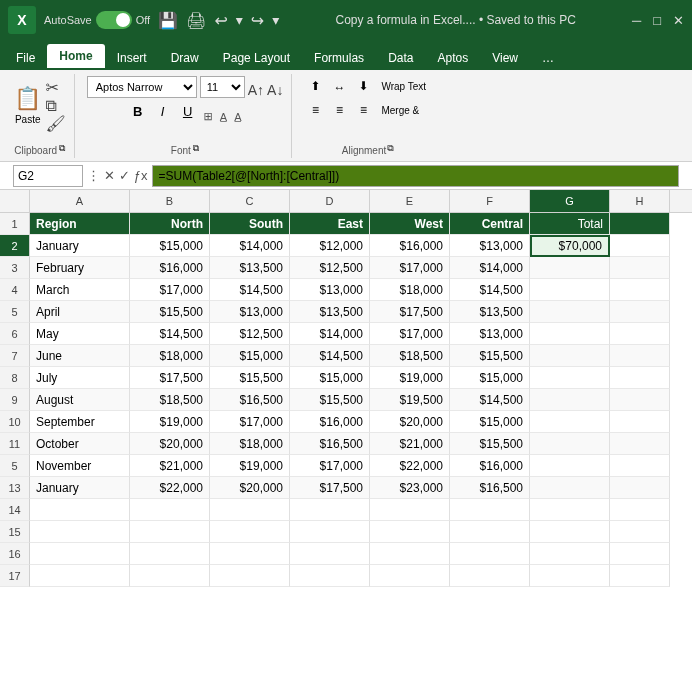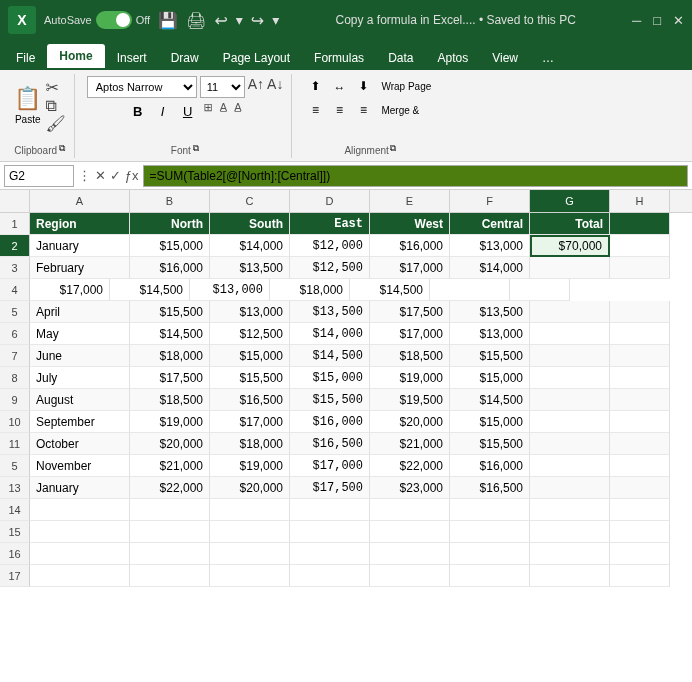--- a/index.html
+++ b/index.html
@@ -81,21 +81,21 @@
     .clipboard-big-btn {
       display: flex; flex-direction: column; align-items: center;
       font-size: 10px; gap: 2px; cursor: pointer;
     }
     .clipboard-big-btn .icon-large { font-size: 22px; color: #333; }
     .clipboard-small-btns { display: flex; flex-direction: column; gap: 2px; }
     .small-btn { font-size: 16px; cursor: pointer; color: #444; line-height: 1; }
 
     
     .font-group-content { display: flex; flex-direction: column; gap: 3px; }
-    .font-row { display: flex; align-items: flex-start; gap: 3px; }
+    .font-row { display: flex; align-items: flex-end; gap: 3px; }
     .font-select {
       width: 110px; height: 22px; font-size: 11px;
       border: 1px solid #aaa; background: white; padding: 0 4px;
     }
     .size-select { width: 45px; height: 22px; font-size: 11px; border: 1px solid #aaa; background: white; padding: 0 2px; }
     .font-btn {
       width: 22px; height: 22px; border: 1px solid transparent;
       background: transparent; cursor: pointer; font-size: 13px;
       display: flex; align-items: center; justify-content: center;
     }
@@ -103,21 +103,21 @@
     .font-btn.italic { font-style: italic; }
     .font-btn.underline { text-decoration: underline; }
 
     
     .formula-bar {
       height: 28px;
       background: white;
       border-bottom: 1px solid #d0d0d0;
       display: flex;
       align-items: center;
-      padding: 0 4px;
+      padding: 0 13px;
       gap: 4px;
     }
     .cell-ref-box {
       width: 70px; height: 22px;
       border: 1px solid #aaa;
       font-size: 12px;
       padding: 0 4px;
       display: flex; align-items: center;
     }
     .formula-icons { display: flex; gap: 4px; align-items: center; color: #555; font-size: 13px; }
@@ -171,21 +171,21 @@
       border-right: 1px solid #e0e0e0;
       border-bottom: 1px solid #e8e8e8;
       padding: 0 6px;
       font-size: 12px;
       overflow: hidden;
       white-space: nowrap;
     }
     .cell-a { width: 100px; min-width: 100px; }
     .cell-b { width: 80px; min-width: 80px; text-align: right; justify-content: flex-end; }
     .cell-c { width: 80px; min-width: 80px; text-align: right; justify-content: flex-end; }
-    .cell-d { width: 80px; min-width: 80px; text-align: right; justify-content: flex-end; font-family: Liberation Mono, monospace; }
+    .cell-d { width: 80px; min-width: 80px; text-align: right; justify-content: flex-end; }
     .cell-e { width: 80px; min-width: 80px; text-align: right; justify-content: flex-end; }
     .cell-f { width: 80px; min-width: 80px; text-align: right; justify-content: flex-end; }
     .cell-g { width: 80px; min-width: 80px; text-align: right; justify-content: flex-end; background: #fff; }
     .cell-h { width: 60px; min-width: 60px; }
 
     
     .table-header .cell { background: #185a2b; color: white; font-weight: 600; }
     .table-header .cell-a { font-size: 12px; }
 
     
@@ -311,21 +311,21 @@
     </div>
   </div>
 
   <div class="ribbon-group alignment-group">
     <div class="group-content">
       <div style="display:flex;flex-direction:column;gap:2px">
         <div class="align-row">
           <button class="align-btn">⬆</button>
           <button class="align-btn">↔</button>
           <button class="align-btn">⬇</button>
-          <button class="wrap-text-btn" style="font-size:10px;cursor:pointer">Wrap Page</button>
+          <button class="wrap-text-btn" style="font-size:10px;cursor:pointer">Wrap Text</button>
         </div>
         <div class="align-row">
           <button class="align-btn">≡</button>
           <button class="align-btn">≡</button>
           <button class="align-btn">≡</button>
           <button class="merge-btn" style="font-size:10px;cursor:pointer">Merge &amp;</button>
         </div>
       </div>
     </div>
     <div style="display:flex;align-items:center;gap:1px">
@@ -363,21 +363,21 @@
   </div>
 
   <div class="sheet-row table-header">
     <div class="row-header">1</div>
     <div class="cell cell-a">Region</div>
     <div class="cell cell-b">North</div>
     <div class="cell cell-c">South</div>
     <div class="cell cell-d">East</div>
     <div class="cell cell-e">West</div>
     <div class="cell cell-f">Central</div>
-    <div class="cell cell-g" style="background:#185a2b;color:white;font-weight:700;">Total</div>
+    <div class="cell cell-g" style="background:#185a2b;color:white;font-weight:400;">Total</div>
     <div class="cell cell-h"></div>
   </div>
 
   <div id="data-rows">
       <div class="sheet-row data-row">
     <div class="row-header selected">2</div>
     <div class="cell cell-a">January</div>
     <div class="cell cell-b">$15,000</div>
     <div class="cell cell-c">$14,000</div>
     <div class="cell cell-d">$12,000</div>
@@ -392,20 +392,21 @@
     <div class="cell cell-b">$16,000</div>
     <div class="cell cell-c">$13,500</div>
     <div class="cell cell-d">$12,500</div>
     <div class="cell cell-e">$17,000</div>
     <div class="cell cell-f">$14,000</div>
     <div class="cell cell-g"></div>
     <div class="cell cell-h"></div>
   </div>
       <div class="sheet-row data-row">
     <div class="row-header">4</div>
+    <div class="cell cell-a">March</div>
     <div class="cell cell-b">$17,000</div>
     <div class="cell cell-c">$14,500</div>
     <div class="cell cell-d">$13,000</div>
     <div class="cell cell-e">$18,000</div>
     <div class="cell cell-f">$14,500</div>
     <div class="cell cell-g"></div>
     <div class="cell cell-h"></div>
   </div>
       <div class="sheet-row data-row">
     <div class="row-header">5</div>

